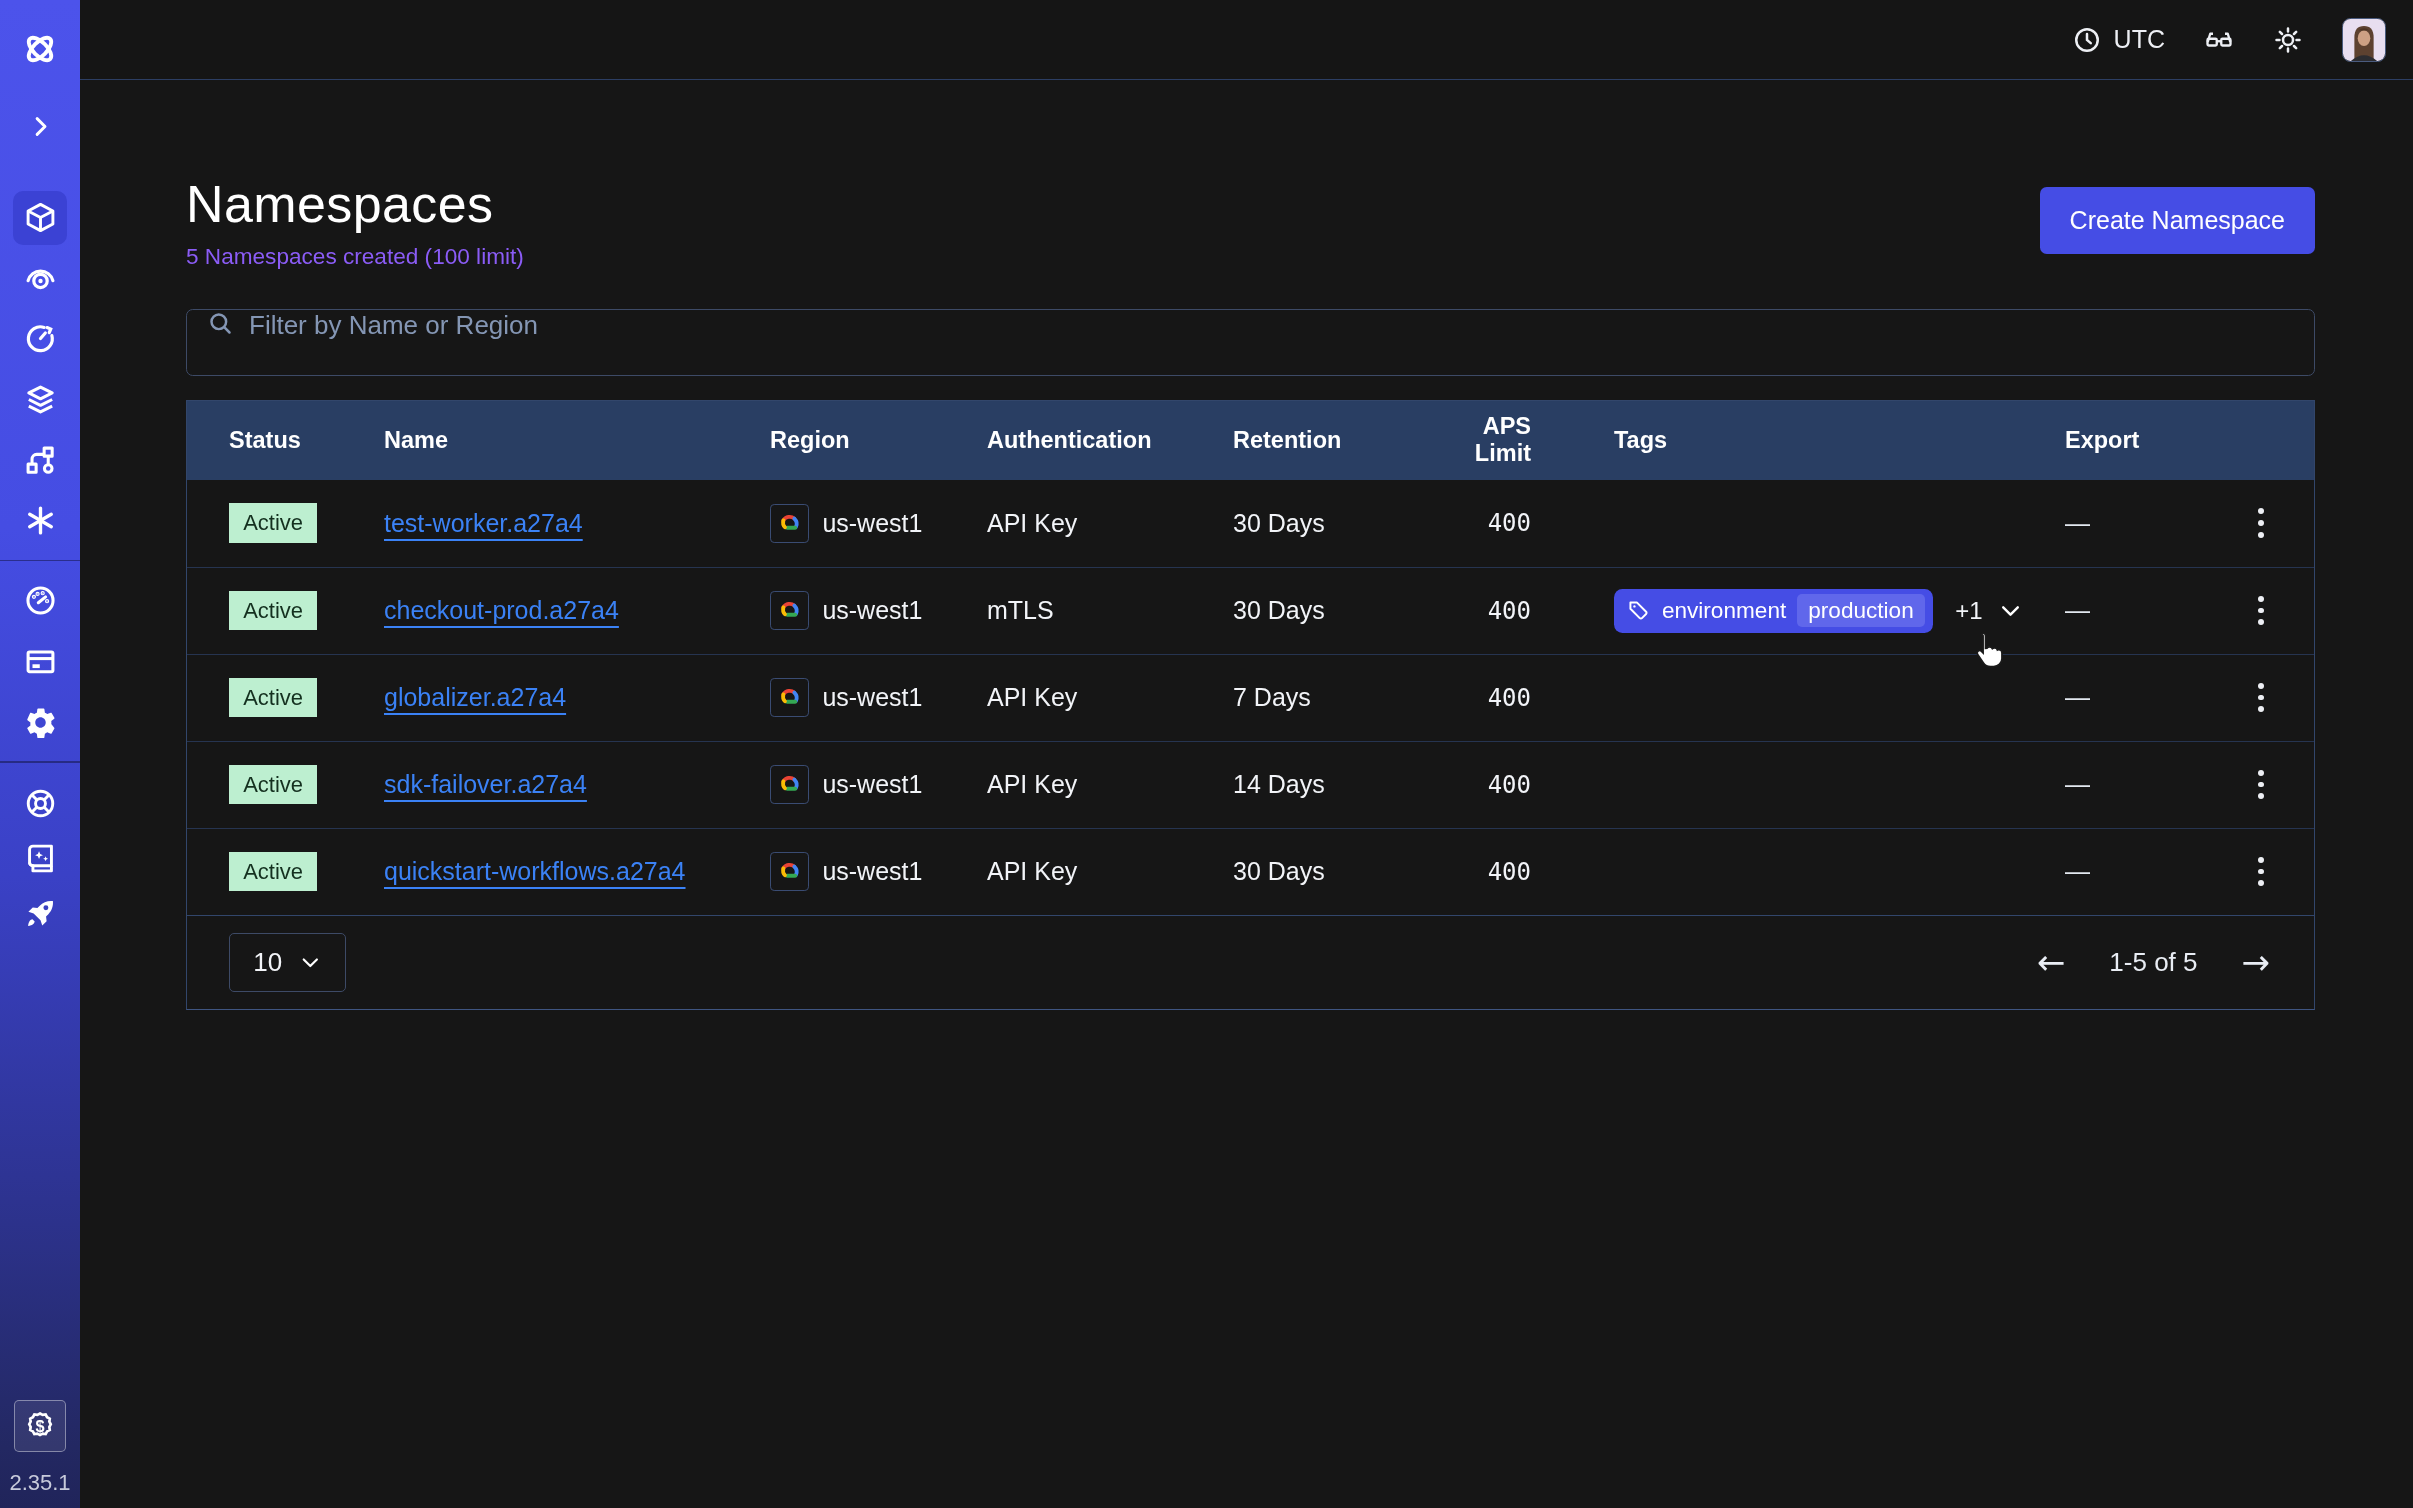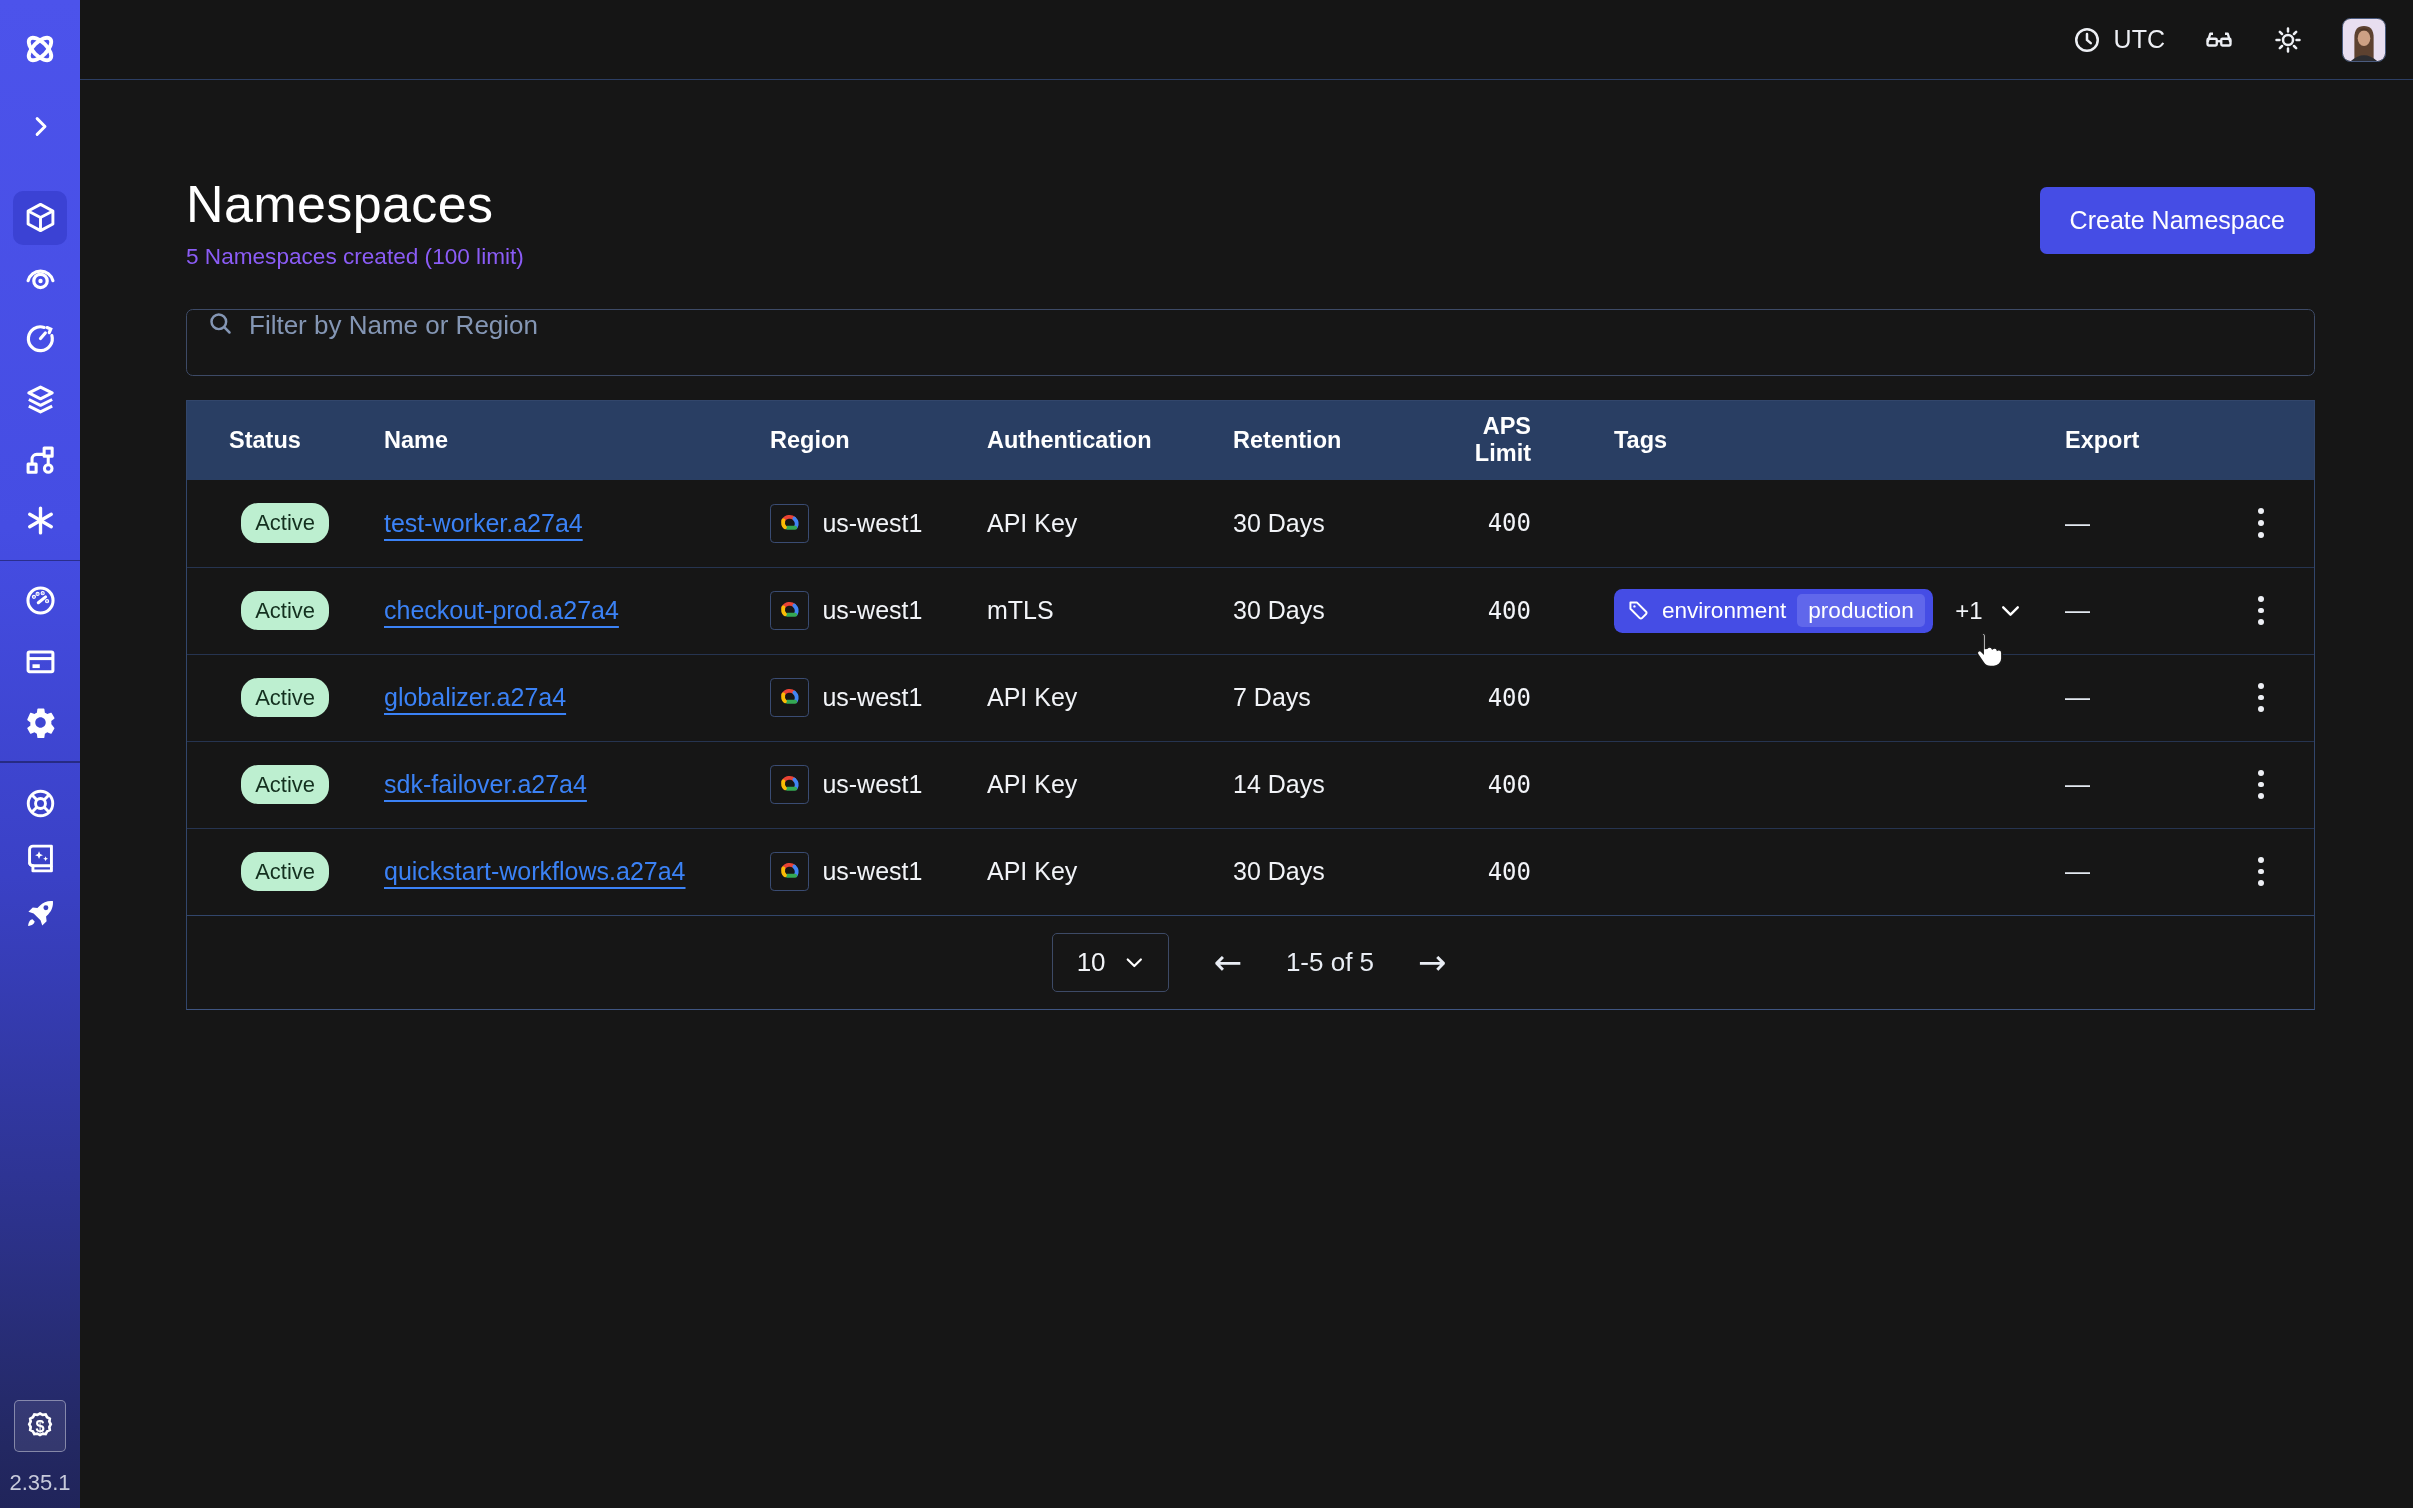--- a/index.html
+++ b/index.html
@@ -69,40 +69,40 @@
     padding: 0 40px 0 42px; align-items: center;
   }
   .thead { height: 79px; background: var(--header_bg, #293E63); font-size: 23.5px; font-weight: 600; color: #FFFFFF; }
   .row { height: 87px; font-size: 25px; }
   .row + .row { border-top: 1.7px solid #263450; }
   .th.aps, .td.aps { text-align: right; }
   .td.aps { font-family: "DejaVu Sans Mono", monospace; font-size: 24px; }
   .td.tags-cell, .th.tags-col { padding-left: 83px; }
   .badge {
     display: inline-block; background: var(--status_green, #BDEFD0); color: #14301F;
-    font-size: 22px; font-weight: 500; padding: 6.7px 14.2px; border-radius: 17px; margin-left: 12px;
+    font-size: 22px; font-weight: 500; padding: 6.7px 14.2px; border-radius: 0;
   }
   .name-link { color: #3b82f6; text-decoration: underline; text-decoration-thickness: 1.7px; text-underline-offset: 6.7px; cursor: pointer; }
   .region { display: flex; align-items: center; gap: 13.4px; }
   .cloud-box { width: 39px; height: 39px; border: 1.7px solid #3A4C73; border-radius: 4.2px; display: flex; align-items: center; justify-content: center; flex: none; }
   .cloud-box svg { width: 28.5px; height: 28.5px; }
   .tags-cell { display: flex; align-items: center; gap: 22px; }
   .tag-pill {
     height: 44px; background: var(--accent, #454DE5); border-radius: 8.4px;
     display: inline-flex; align-items: center; gap: 11px; padding: 0 8.4px 0 13.4px; font-size: 22.6px; color: #fff; cursor: pointer;
   }
   .tag-pill svg { width: 23.5px; height: 23.5px; }
   .tag-val { background: #6067EB; border-radius: 5px; padding: 3.4px 11px; }
   .tag-more { display: flex; align-items: center; gap: 15px; font-size: 24px; cursor: pointer; }
   .tag-more svg { width: 25px; height: 25px; }
   .dash { color: #E3E8F0; }
   .kebab { display: flex; flex-direction: column; align-items: center; gap: 5.9px; cursor: pointer; justify-self: end; padding: 5px; }
   .kebab i { width: 5.9px; height: 5.9px; background: #EDEFF4; border-radius: 50%; }
 
-  .tfoot { height: 94px; border-top: 1.7px solid #32466B; display: flex; align-items: center; justify-content: center; padding: 0 44px 0 42px; gap: 44px; }
+  .tfoot { height: 94px; border-top: 1.7px solid #32466B; display: flex; align-items: center; justify-content: space-between; padding: 0 44px 0 42px; gap: 44px; }
   .page-size {
     width: 117px; height: 59px; border: 1.7px solid #3D4A66; border-radius: 5px;
     display: flex; align-items: center; justify-content: center; gap: 17px; font-size: 26px; cursor: pointer;
   }
   .page-size svg { width: 22.6px; height: 22.6px; }
   .pager { display: flex; align-items: center; gap: 44px; font-size: 26px; color: #E9EDF4; }
   .pager .arrow { font-size: 34px; line-height: 1; cursor: pointer; font-family: "DejaVu Sans", sans-serif; }
 
   .cursor-hand { position: absolute; left: 1971px; top: 629px; width: 42px; height: 42px; z-index: 9; pointer-events: none; }
 </style>

